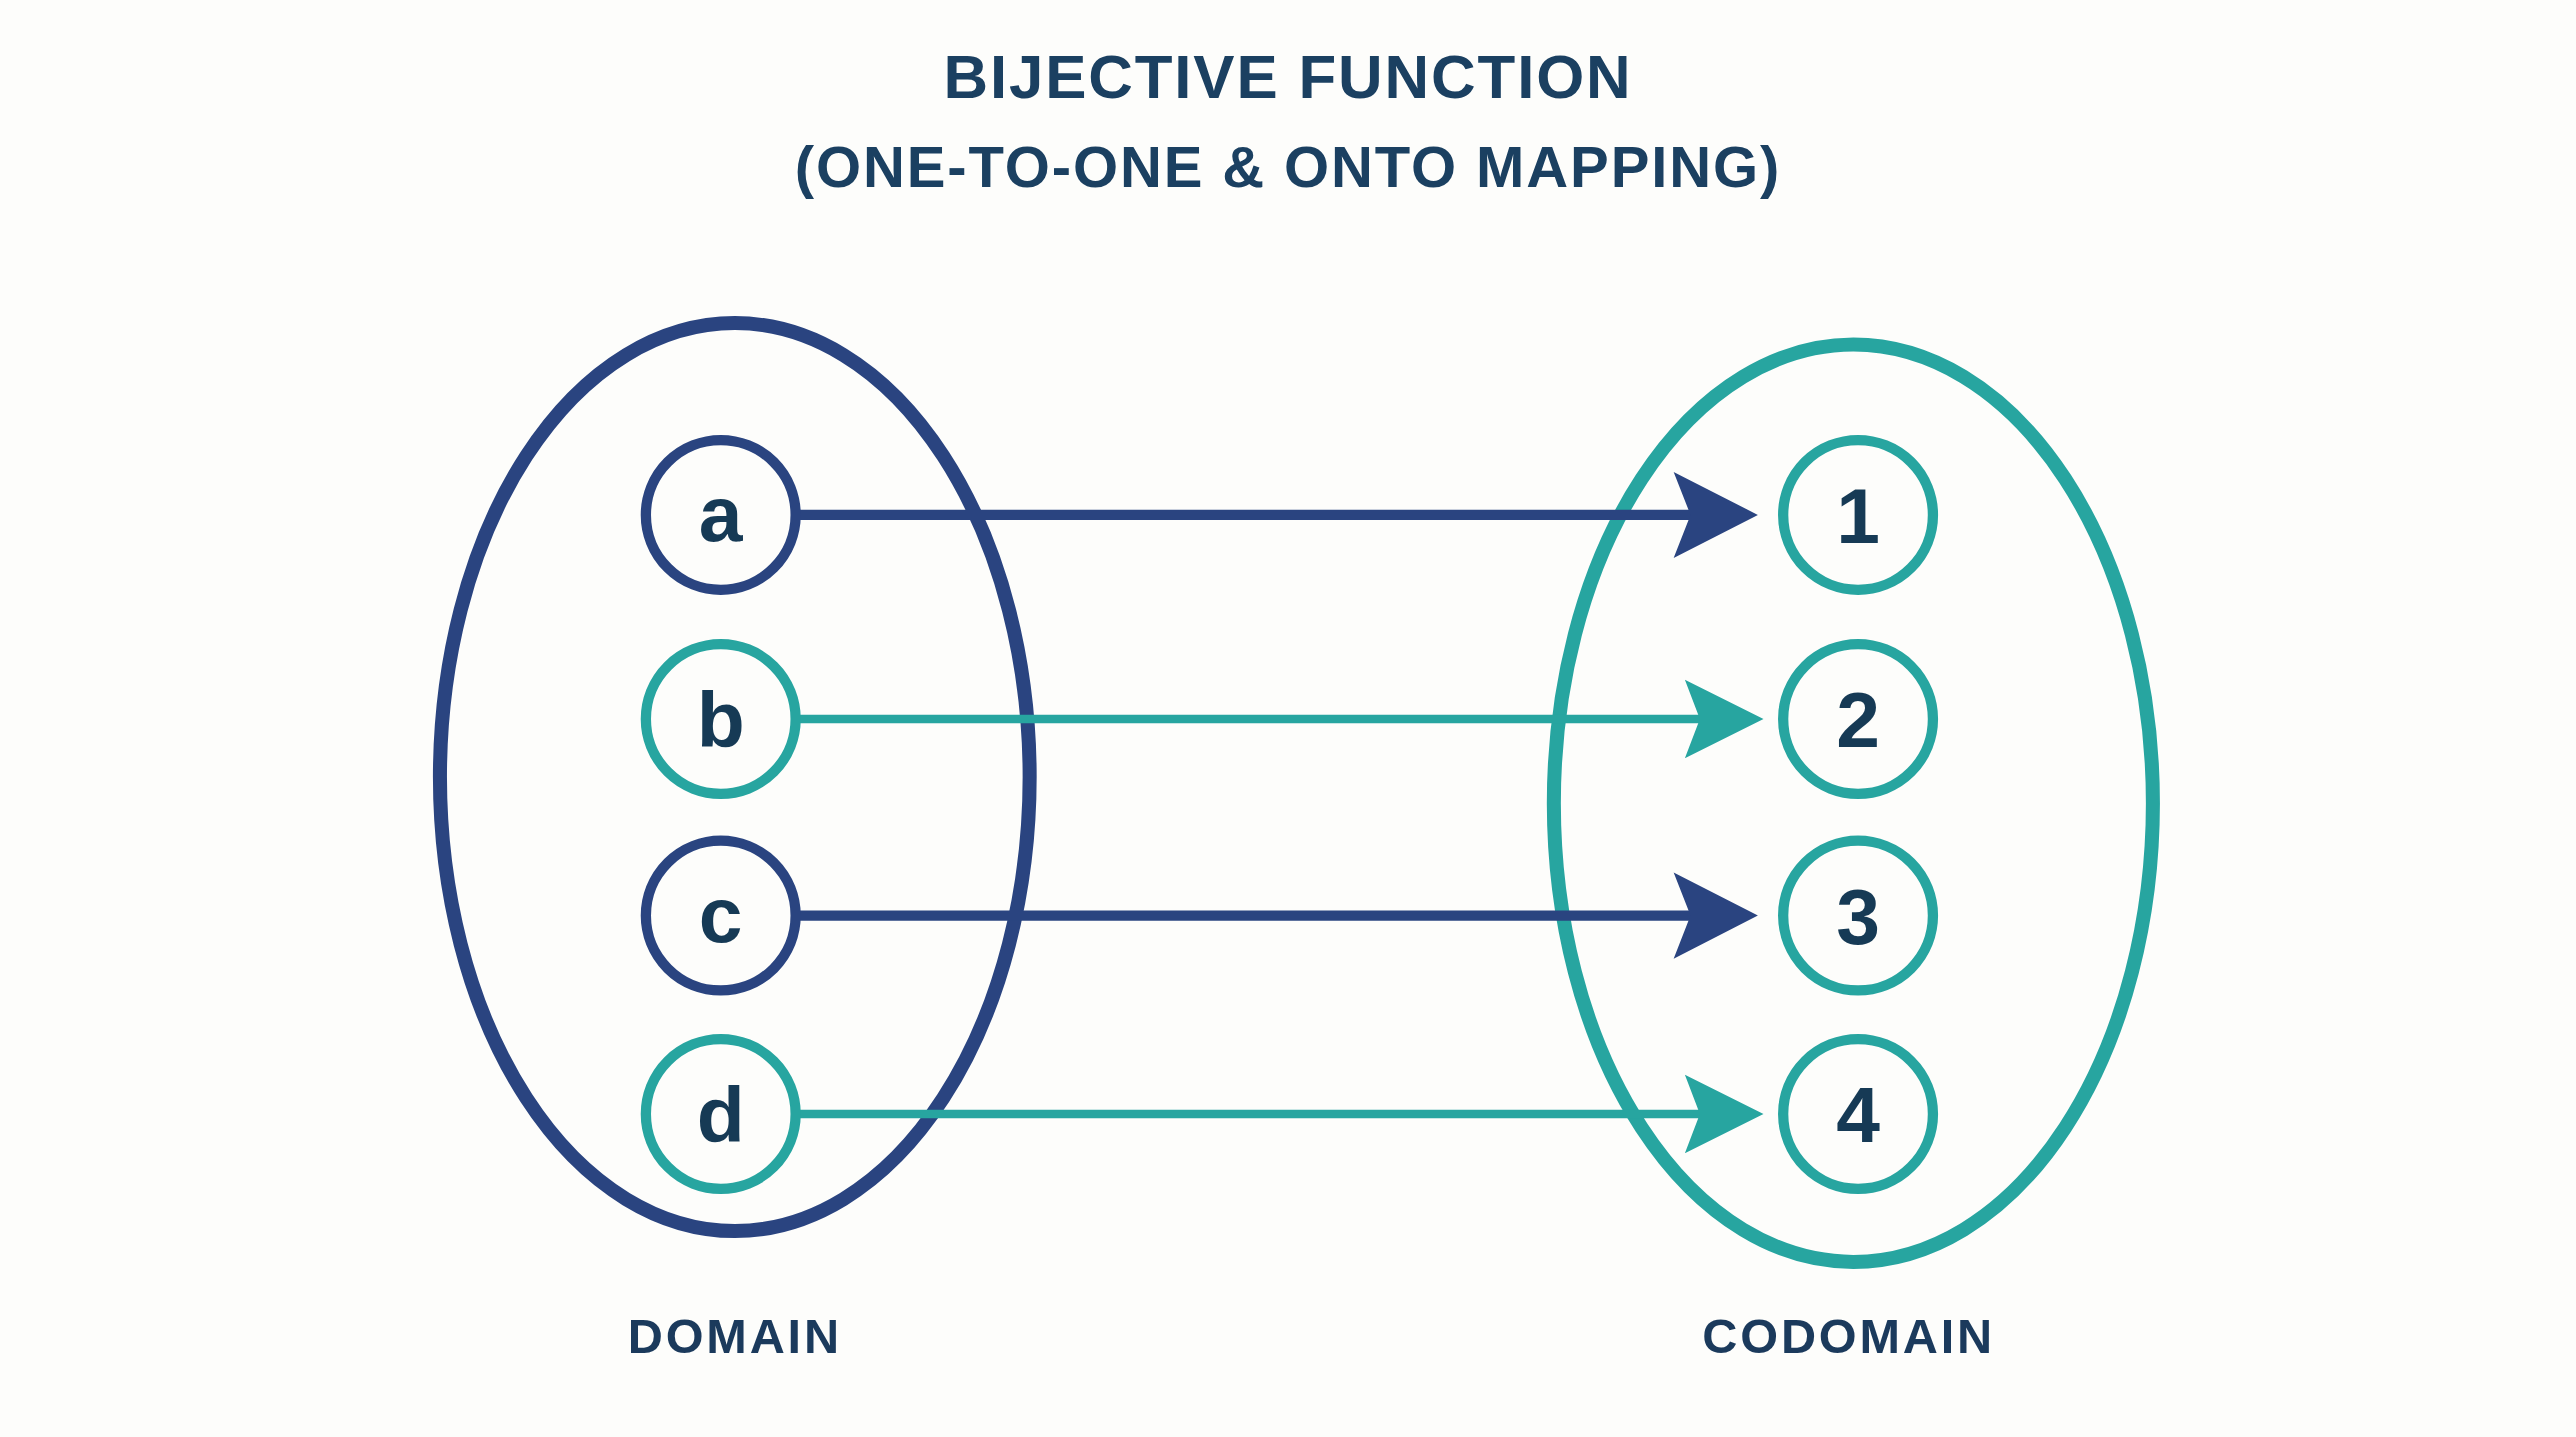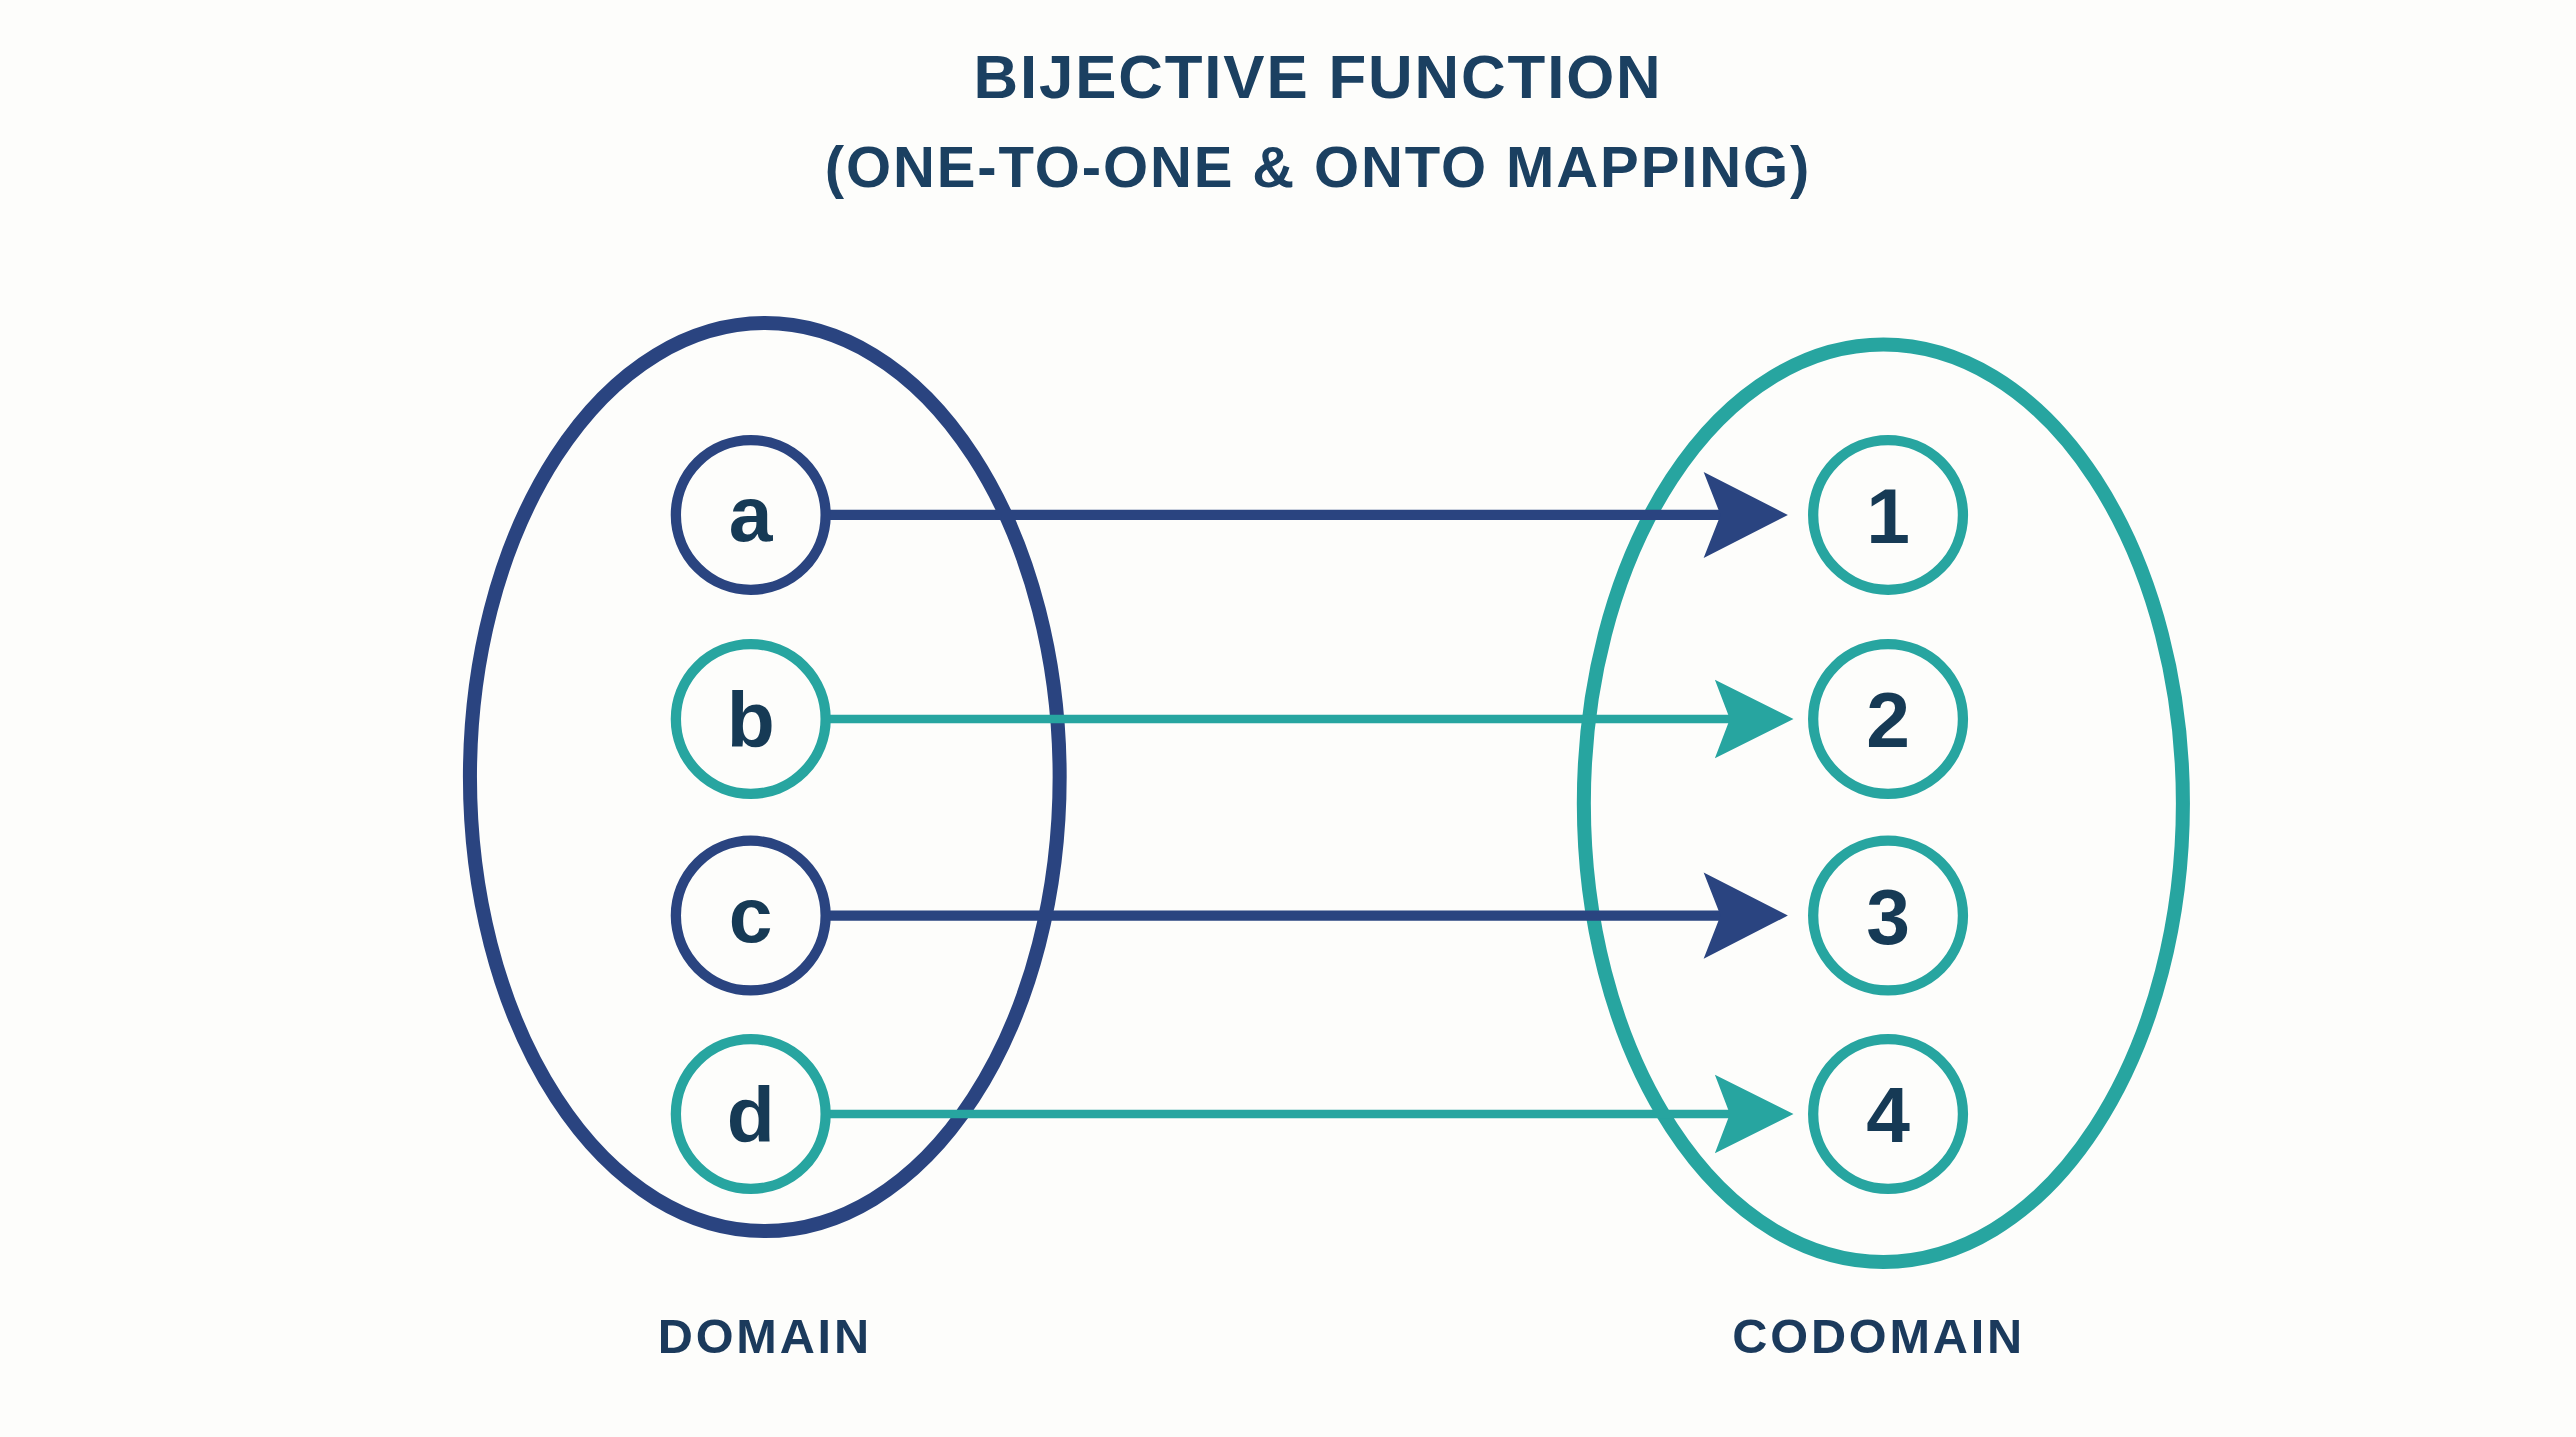--- a/index.html
+++ b/index.html
@@ -8,21 +8,20 @@
     padding: 0;
     background: #fdfdfb;
   }
   #stage {
     position: relative;
     width: 2172px;
     height: 1438px;
     background: #fdfdfb;
     overflow: hidden;
     font-family: "Liberation Sans", sans-serif;
-    margin-left: 30px;
   }
   #diagram-svg {
     position: absolute;
     left: 0;
     top: 0;
     width: 2576px;
     height: 1438px;
     display: block;
   }
   .title-line {

